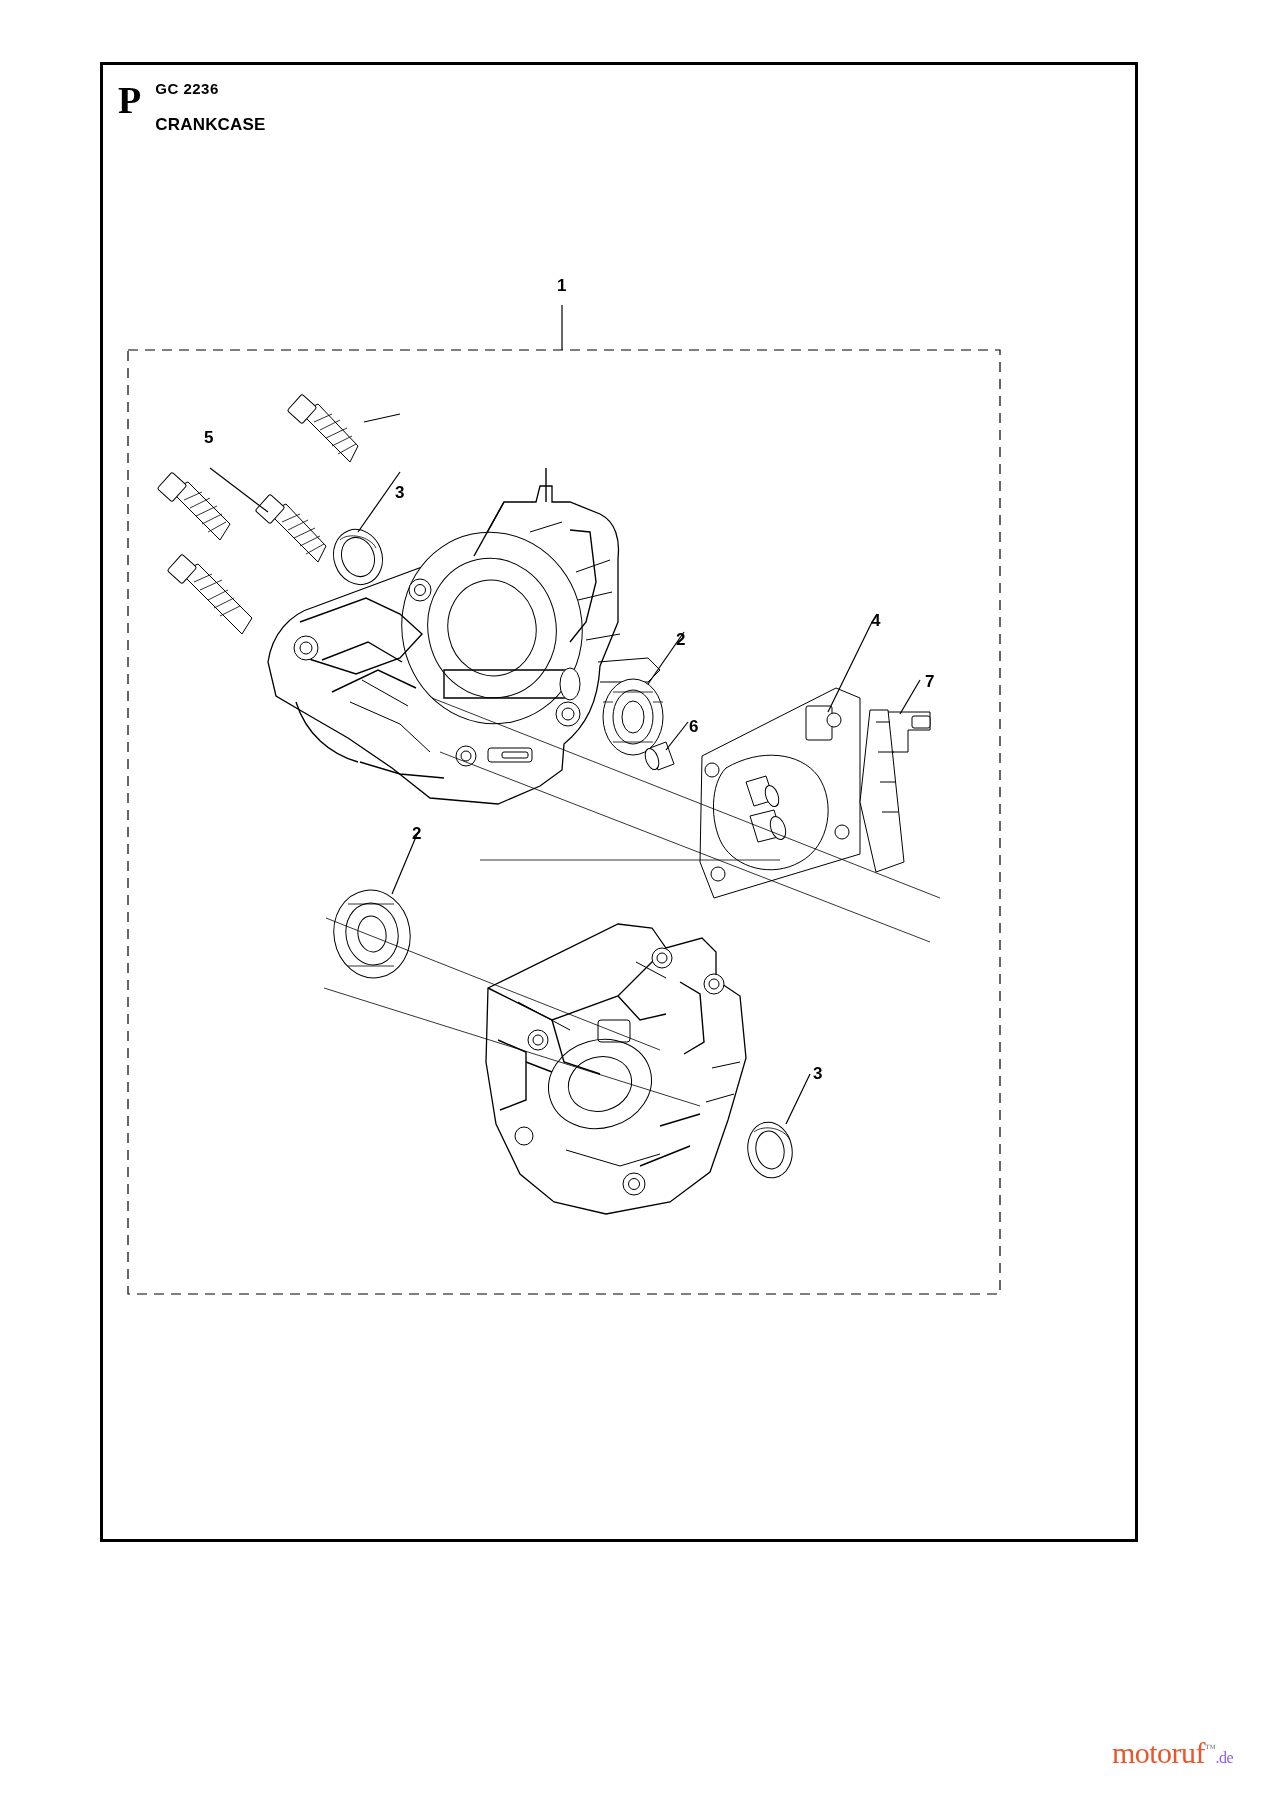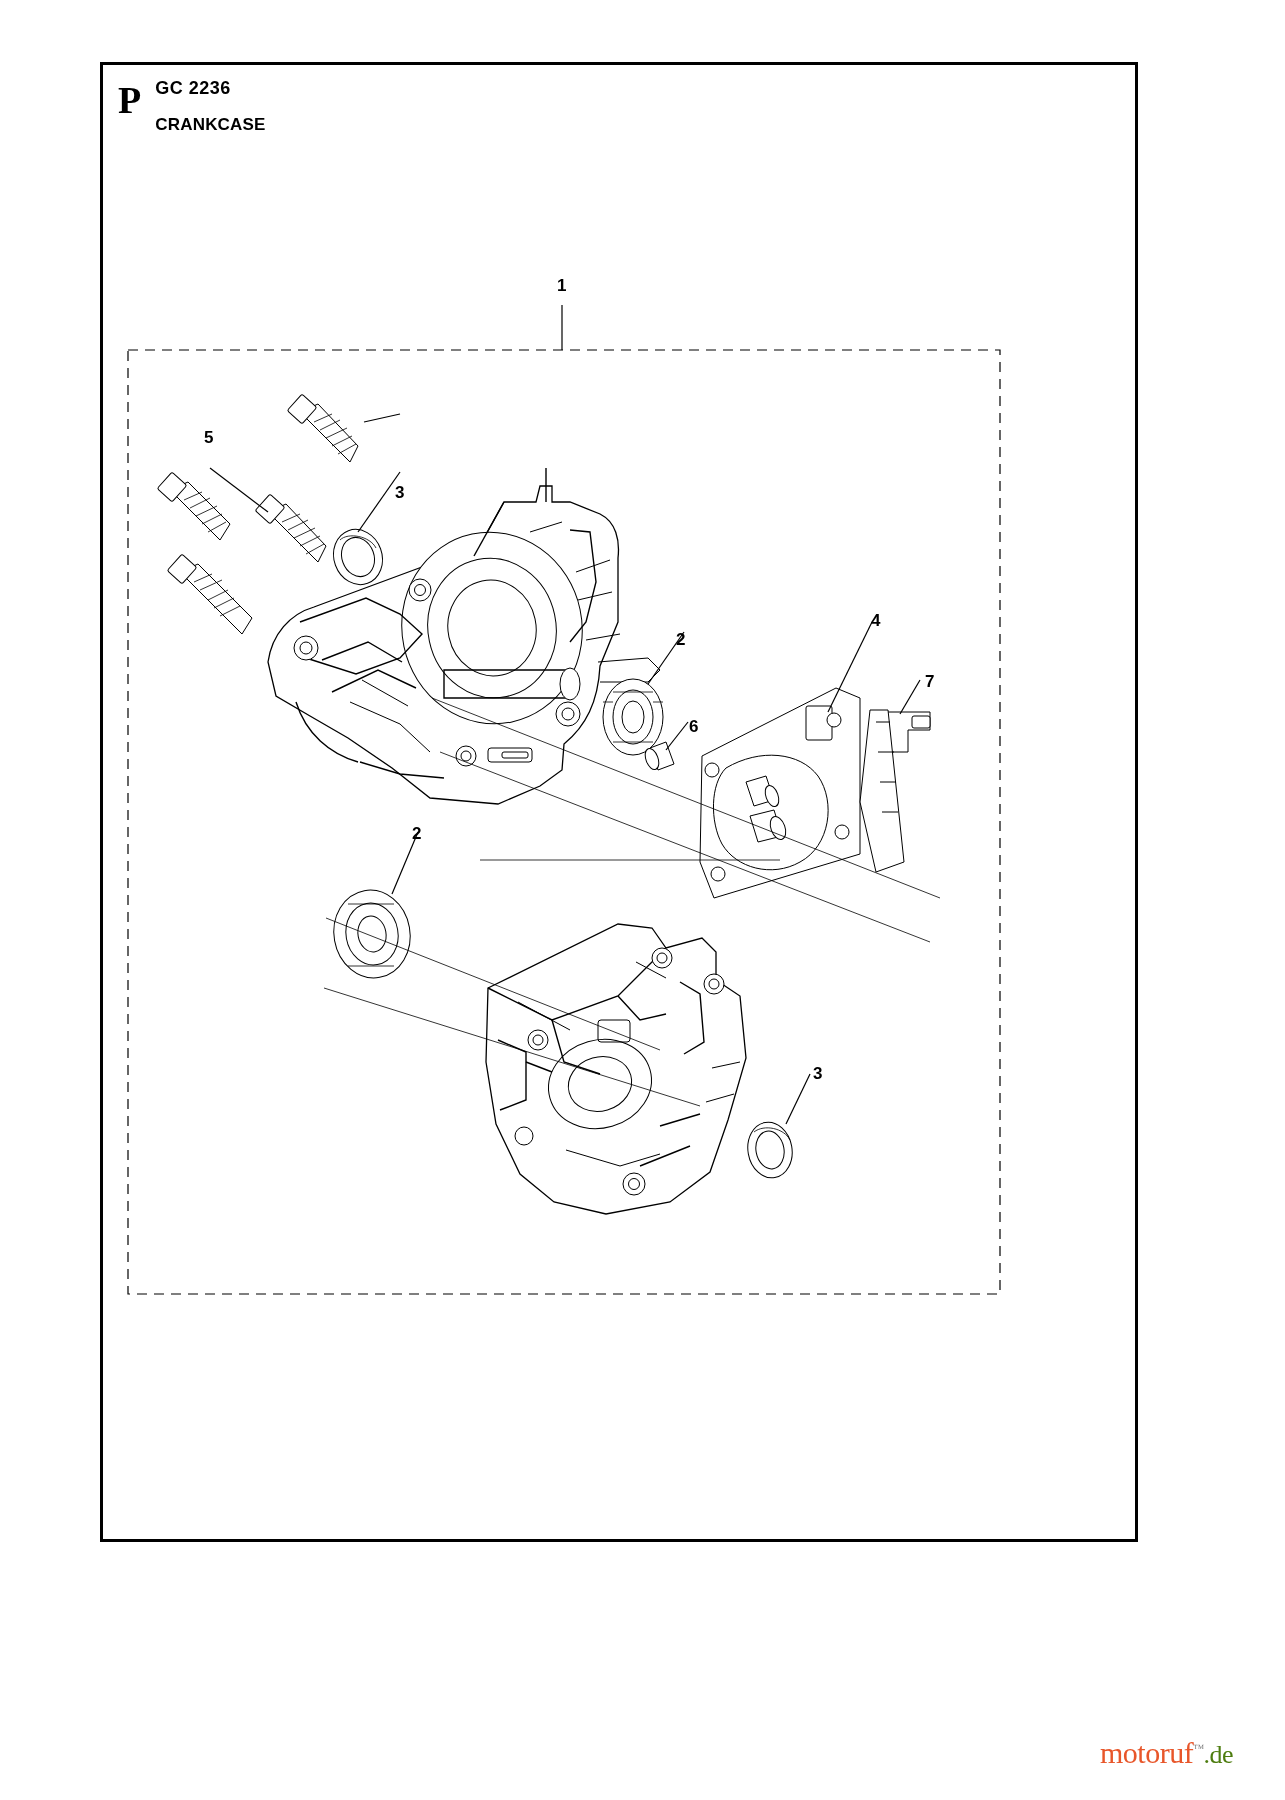--- a/index.html
+++ b/index.html
@@ -48,21 +48,21 @@
     font-family: "Liberation Serif", serif;
     color: #000;
     margin-top: 2px;
   }
   .header .titles {
     display: flex;
     flex-direction: column;
     justify-content: flex-start;
   }
   .header .model {
-    font-size: 18px;
+    font-size: 15px;
     font-weight: bold;
     letter-spacing: 0.5px;
     color: #000;
     line-height: 17px;
   }
   .header .section-name {
     font-size: 17px;
     font-weight: bold;
     letter-spacing: 0.2px;
     color: #000;
@@ -90,22 +90,22 @@
     right: 52px;
     bottom: 30px;
     font-size: 30px;
     font-family: "Liberation Serif", serif;
     letter-spacing: -0.5px;
     color: #e8562a;
     font-weight: normal;
     white-space: nowrap;
   }
   .watermark .de {
-    color: #4d7c0f;
-    font-size: 26px;
+    color: #8b5cf6;
+    font-size: 16px;
   }
   .watermark .tm {
     color: #7a7a7a;
     font-size: 11px;
     vertical-align: super;
   }
 </style>
 </head>
 <body>
 

